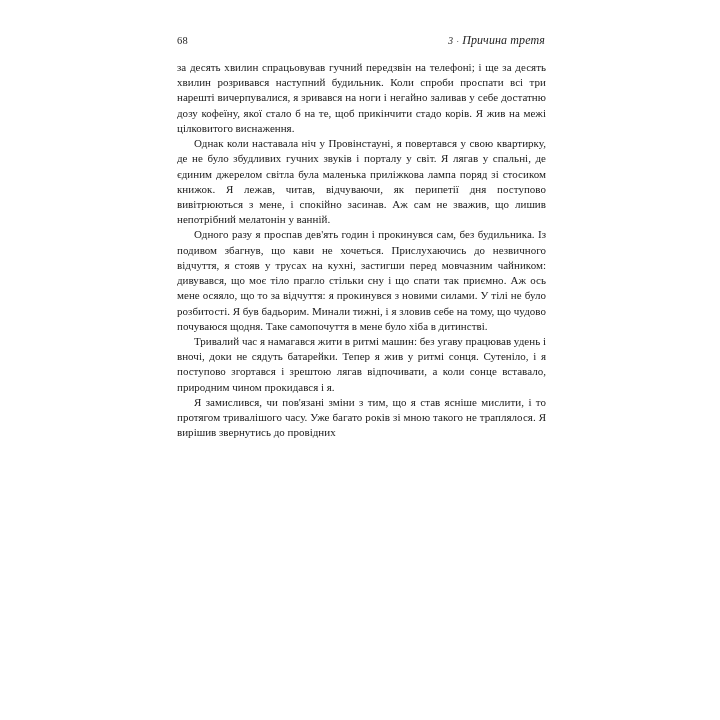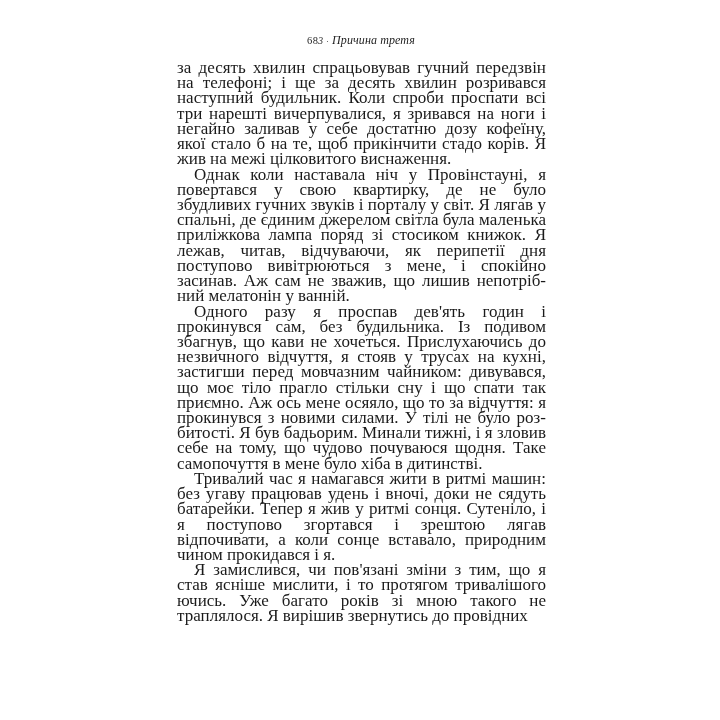--- a/index.html
+++ b/index.html
@@ -25,21 +25,21 @@
 
   
   .running-head {
     position: absolute;
     top: 33px;
     left: 177px;
     width: 368px;
     height: 16px;
     display: flex;
     align-items: baseline;
-    justify-content: center;
+    justify-content: space-between;
   }
   .folio {
     font-size: 10.5px;
     letter-spacing: 0.3px;
     color: #232323;
   }
   .chapter-line {
     font-size: 9.6px;
     color: #232323;
     white-space: nowrap;
@@ -65,21 +65,21 @@
 
   
   .textblock {
     position: absolute;
     top: 60px;
     left: 177px;
     width: 369px;
   }
   .para {
     margin: 0;
-    font-size: 17px;
+    font-size: 11px;
     line-height: 15.22px;
     text-align: justify;
     text-align-last: left;
     text-indent: 0;
     hyphens: manual;
     word-spacing: -0.1px;
     letter-spacing: 0.02px;
   }
   .para.indent {
     text-indent: 17px;
@@ -97,16 +97,16 @@
       <span class="chapter-sep">·</span>
       <span class="chapter-title">Причина третя</span>
     </span>
   </div>
 
   <div class="textblock">
     <p class="para">за десять хвилин спрацьовував гучний передзвін на телефоні; і ще за десять хвилин розривався наступний будильник. Коли спроби проспати всі три нарешті вичерпувалися, я зривався на ноги і негайно заливав у себе достатню дозу кофеїну, якої ста­ло б на те, щоб прикінчити стадо корів. Я жив на межі цілкови­того виснаження.</p>
     <p class="para indent">Однак коли наставала ніч у Провінстауні, я повертався у свою квартирку, де не було збудливих гучних звуків і порталу у світ. Я лягав у спальні, де єдиним джерелом світла була маленька приліжкова лампа поряд зі стосиком книжок. Я лежав, читав, відчуваючи, як перипетії дня поступово вивітрюються з мене, і спокійно засинав. Аж сам не зважив, що лишив непотріб­ний мелатонін у ванній.</p>
     <p class="para indent">Одного разу я проспав дев'ять годин і прокинувся сам, без бу­дильника. Із подивом збагнув, що кави не хочеться. Прислуха­ючись до незвичного відчуття, я стояв у трусах на кухні, застиг­ши перед мовчазним чайником: дивувався, що моє тіло прагло стільки сну і що спати так приємно. Аж ось мене осяяло, що то за відчуття: я прокинувся з новими силами. У тілі не було роз­битості. Я був бадьорим. Минали тижні, і я зловив себе на тому, що чудово почуваюся щодня. Таке самопочуття в мене було хіба в дитинстві.</p>
     <p class="para indent">Тривалий час я намагався жити в ритмі машин: без угаву працював удень і вночі, доки не сядуть батарейки. Тепер я жив у ритмі сонця. Сутеніло, і я поступово згортався і зрештою ля­гав відпочивати, а коли сонце вставало, природним чином про­кидався і я.</p>
-    <p class="para indent">Я замислився, чи пов'язані зміни з тим, що я став ясніше мислити, і то протягом тривалішого ючись. Уже багато років зі мною такого не траплялося. Я вирішив звернутись до провідних</p>
+    <p class="para indent">Я замислився, чи пов'язані зміни з тим, що я став ясніше мислити, і то протягом тривалішого часу. Уже багато років зі мною такого не траплялося. Я вирішив звернутись до провідних</p>
   </div>
 
 </div>
 
 </body></html>

